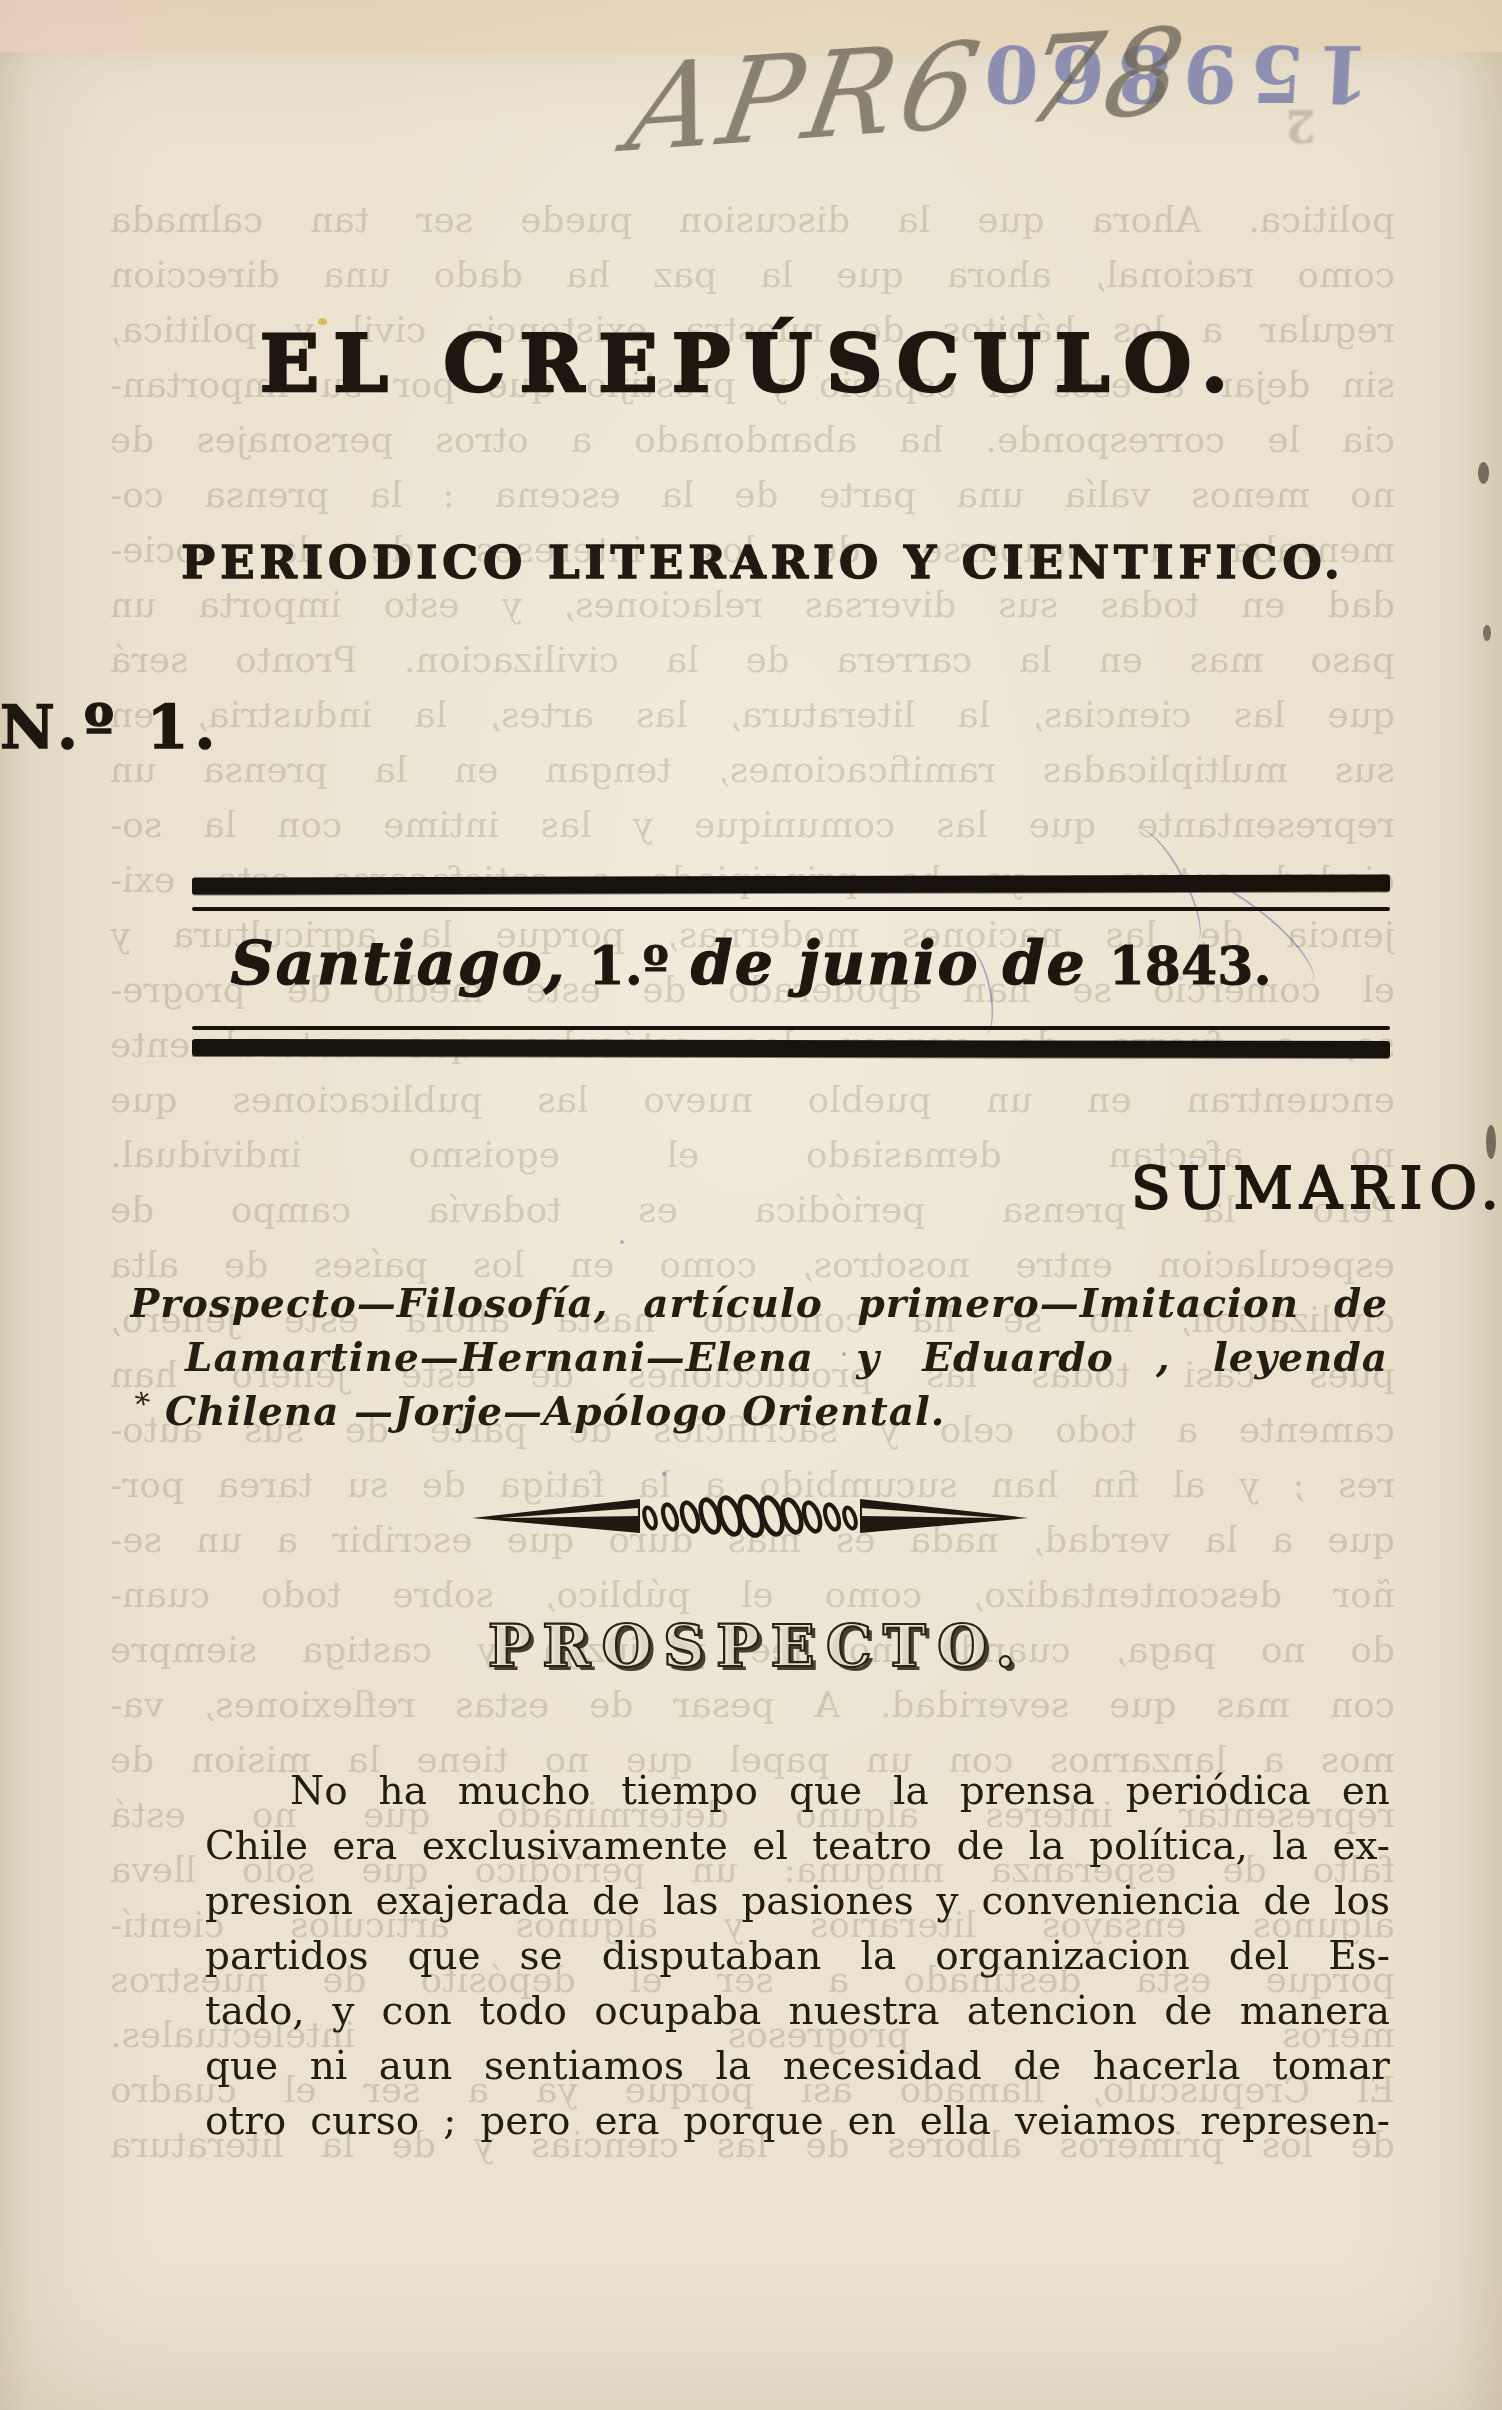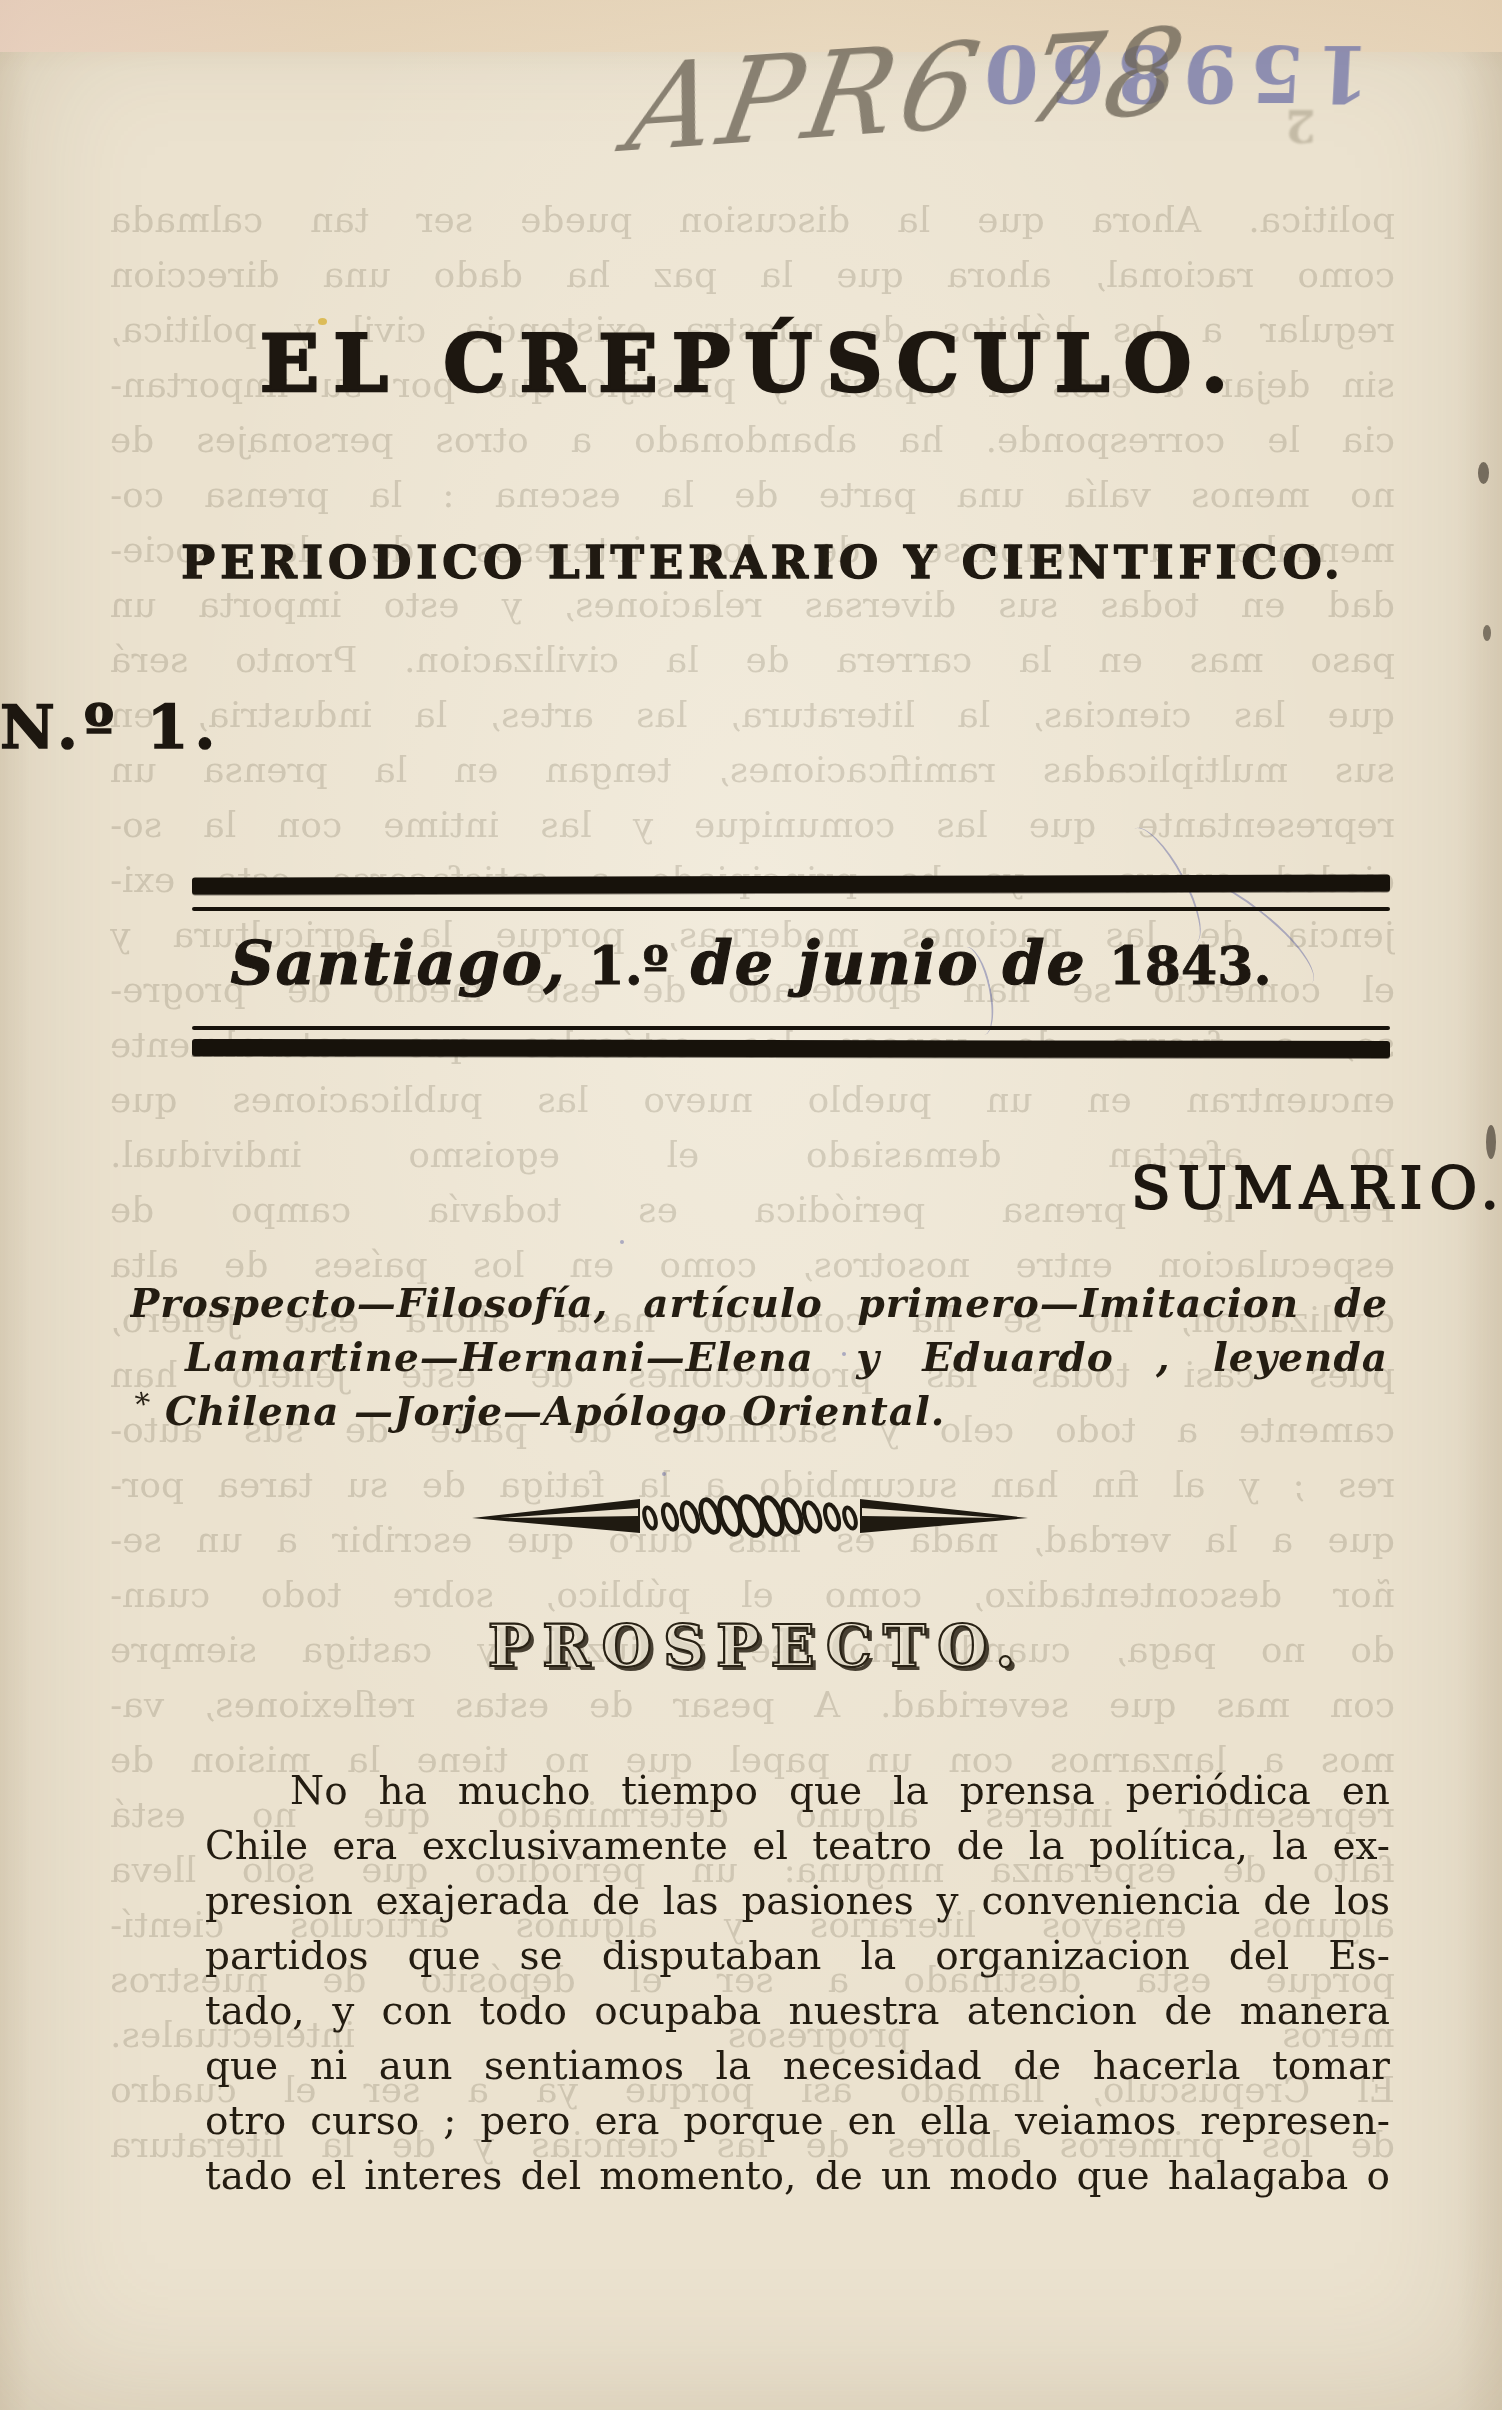--- a/index.html
+++ b/index.html
@@ -257,21 +257,20 @@
   <h2 class="prospecto">PROSPECTO.</h2>
 
   <div class="body-lines">
       <div class="body-line">No ha mucho tiempo que la prensa periódica en</div>
       <div class="body-line">Chile era exclusivamente el teatro de la política, la ex-</div>
       <div class="body-line">presion exajerada de las pasiones y conveniencia de los</div>
       <div class="body-line">partidos que se disputaban la organizacion del Es-</div>
       <div class="body-line">tado, y con todo ocupaba nuestra atencion de manera</div>
       <div class="body-line">que ni aun sentiamos la necesidad de hacerla tomar</div>
       <div class="body-line">otro curso ; pero era porque en ella veiamos represen-</div>
-      <div class="body-line">tado el interes del momento, de un modo que halagaba o</div>
     </div>
 
   <div class="ink-mark" style="left:824px;top:544px;width:5px;height:24px;"></div>
   <div class="speck" style="left:318px;top:318px;width:9px;height:7px;background:#d8b23a;opacity:.8;"></div>
   <div class="speck" style="left:1478px;top:462px;width:11px;height:22px;background:#4a4236;opacity:.7;"></div>
   <div class="speck" style="left:1483px;top:625px;width:8px;height:16px;background:#4a4236;opacity:.65;"></div>
   <div class="speck" style="left:1486px;top:1125px;width:10px;height:34px;background:#4a4236;opacity:.7;"></div>
   <div class="blue-line" style="left:1100px;top:865px;width:130px;height:40px;transform:rotate(62deg);"></div>
   <div class="blue-line" style="left:1160px;top:905px;width:170px;height:50px;transform:rotate(38deg);"></div>
   <div class="blue-line" style="left:930px;top:975px;width:90px;height:30px;transform:rotate(78deg);"></div>

